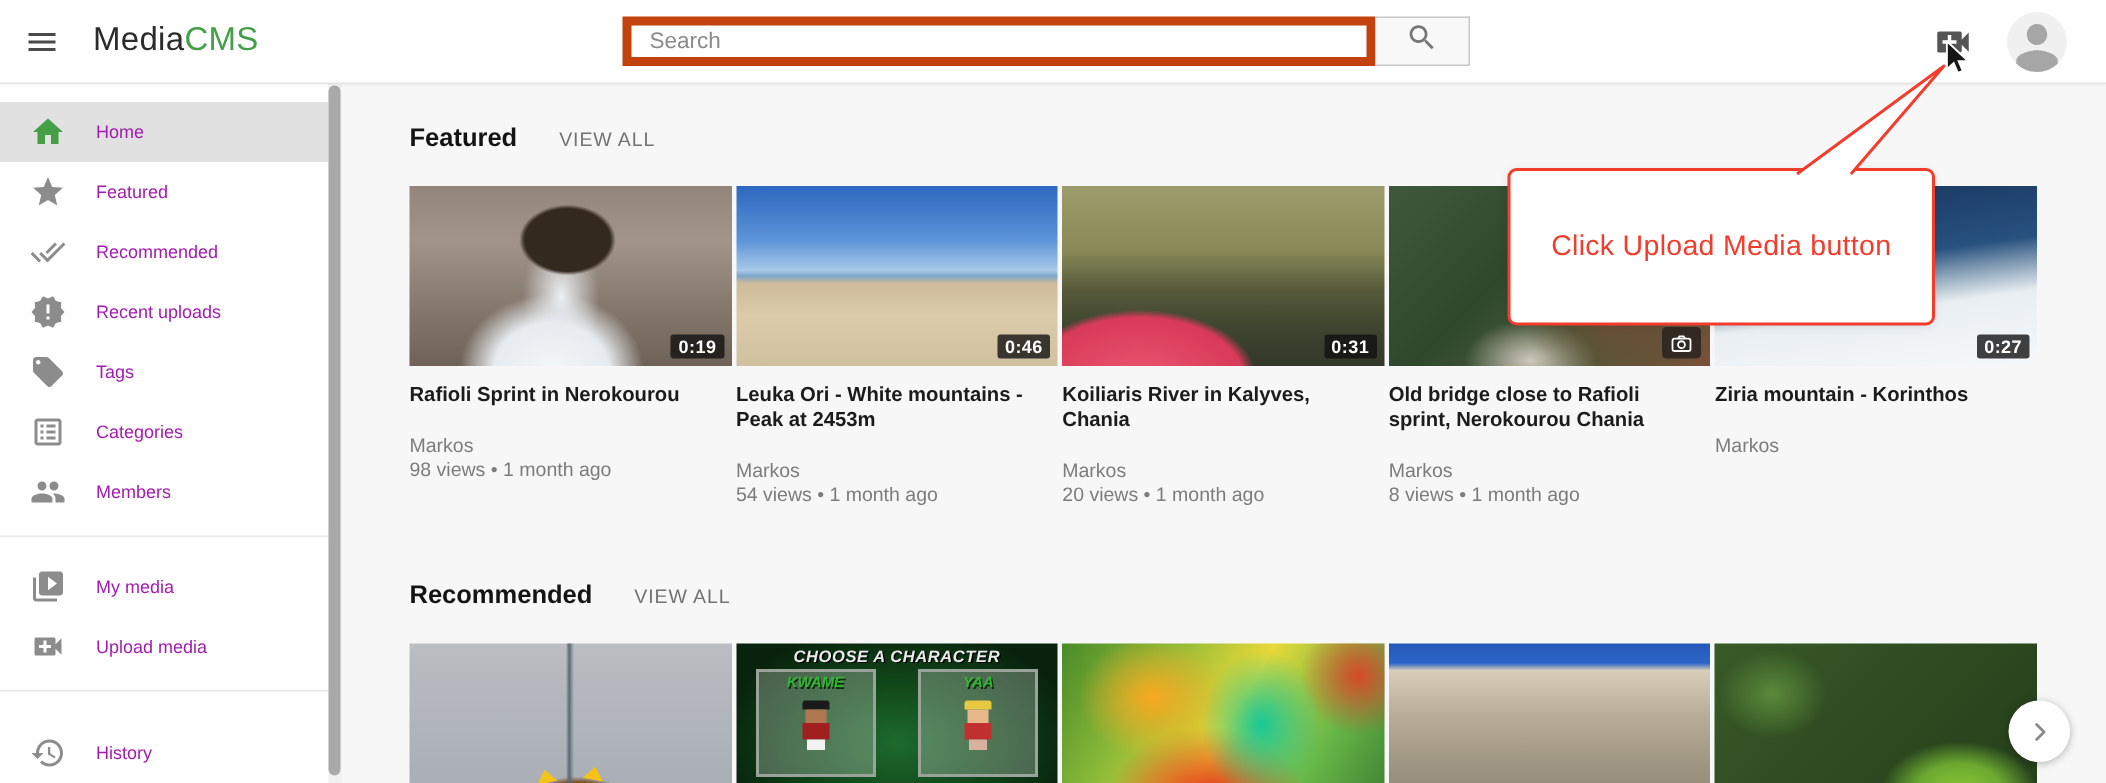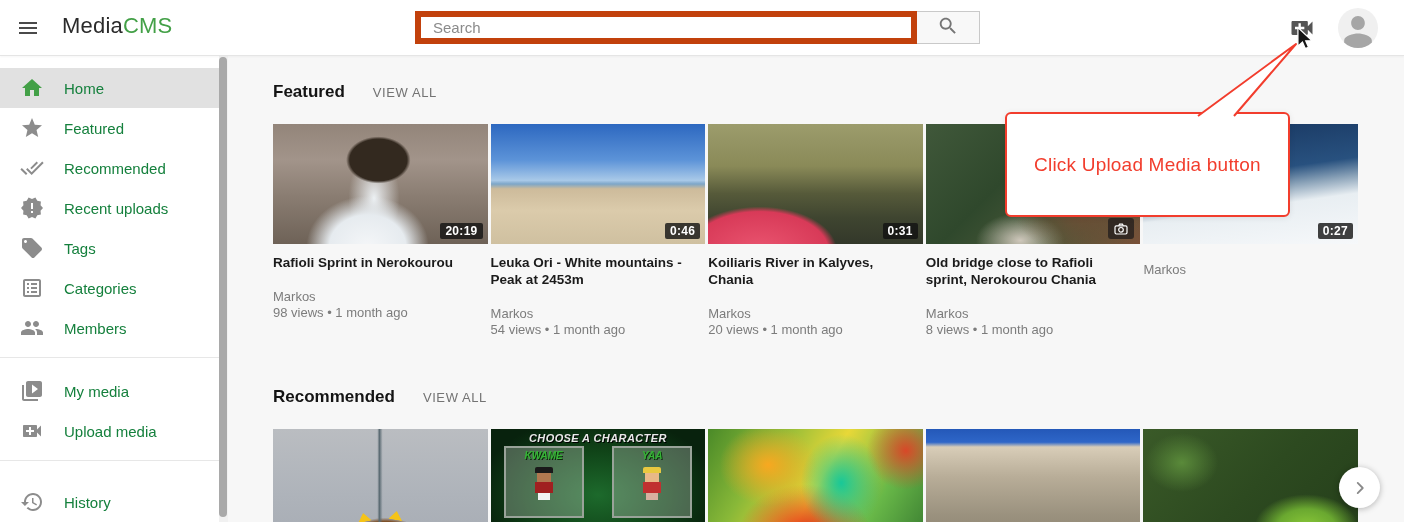--- a/index.html
+++ b/index.html
@@ -34,21 +34,21 @@
   .avatar{position:absolute;left:1338px;top:8px;width:40px;height:40px;border-radius:50%;
     background:#f0f0f0;overflow:hidden;cursor:pointer;display:flex;align-items:flex-end;justify-content:center}
   .cursor{position:absolute;left:1297px;top:27px;z-index:60;pointer-events:none}
   
   .sidebar{position:absolute;left:0;top:56px;width:219px;height:466px;background:#fff;
     padding-top:12px;z-index:30}
   .sb-item{height:40px;display:flex;align-items:center;padding-left:20px;cursor:pointer}
   .sb-item.active{background:#e1e1e1}
   .sb-ic{width:24px;height:24px;margin-right:20px;color:#8c8c8c;flex:none}
   .sb-item.active .sb-ic{color:var(--green)}
-  .sb-lbl{font-size:15px;color:#15803d;white-space:nowrap}
+  .sb-lbl{font-size:12px;color:#a21caf;white-space:nowrap}
   .sb-div{height:1px;background:#e7e7e7;margin:9px 0 13px}
   .sb-div2{height:1px;background:#e7e7e7;margin:9px 0 21px}
   .sb-track{position:absolute;left:219px;top:56px;width:9px;height:466px;background:#f1f1f1;z-index:31}
   .sb-thumb{position:absolute;left:0;top:1px;width:8px;height:460px;background:#a9a9a9;border-radius:4px;cursor:pointer}
   
   .main{position:absolute;left:273px;top:56px;width:1085px;padding-top:26px}
   .sec-head{display:flex;align-items:baseline}
   .sec-title{font-size:17px;font-weight:700;color:#141414}
   .view-all{font-size:13px;color:#737373;margin-left:28px;letter-spacing:.6px;font-weight:500;cursor:pointer}
   .cards{margin-top:22px;display:grid;grid-template-columns:repeat(5,1fr);gap:3px}
@@ -233,21 +233,21 @@
 <div class="main">
 
   <div class="section">
     <div class="sec-head">
       <span class="sec-title">Featured</span>
       <span class="view-all">VIEW ALL</span>
     </div>
     <div class="cards">
       <div class="card">
         <div class="thumb thumb-f1">
-          <span class="dur">20:19</span>
+          <span class="dur">0:19</span>
         </div>
         <div class="title">Rafioli Sprint in Nerokourou</div>
         <div class="author">Markos</div>
         <div class="meta">98 views • 1 month ago</div>
       </div>
       <div class="card">
         <div class="thumb thumb-f2">
           <span class="dur">0:46</span>
         </div>
         <div class="title">Leuka Ori - White mountains - Peak at 2453m</div>
@@ -273,20 +273,21 @@
           </span>
         </div>
         <div class="title">Old bridge close to Rafioli sprint, Nerokourou Chania</div>
         <div class="author">Markos</div>
         <div class="meta">8 views • 1 month ago</div>
       </div>
       <div class="card">
         <div class="thumb thumb-f5">
           <span class="dur">0:27</span>
         </div>
+        <div class="title">Ziria mountain - Korinthos</div>
         <div class="author">Markos</div>
       </div>
     </div>
   </div>
 
   <div class="section sec2">
     <div class="sec-head">
       <span class="sec-title">Recommended</span>
       <span class="view-all">VIEW ALL</span>
     </div>

